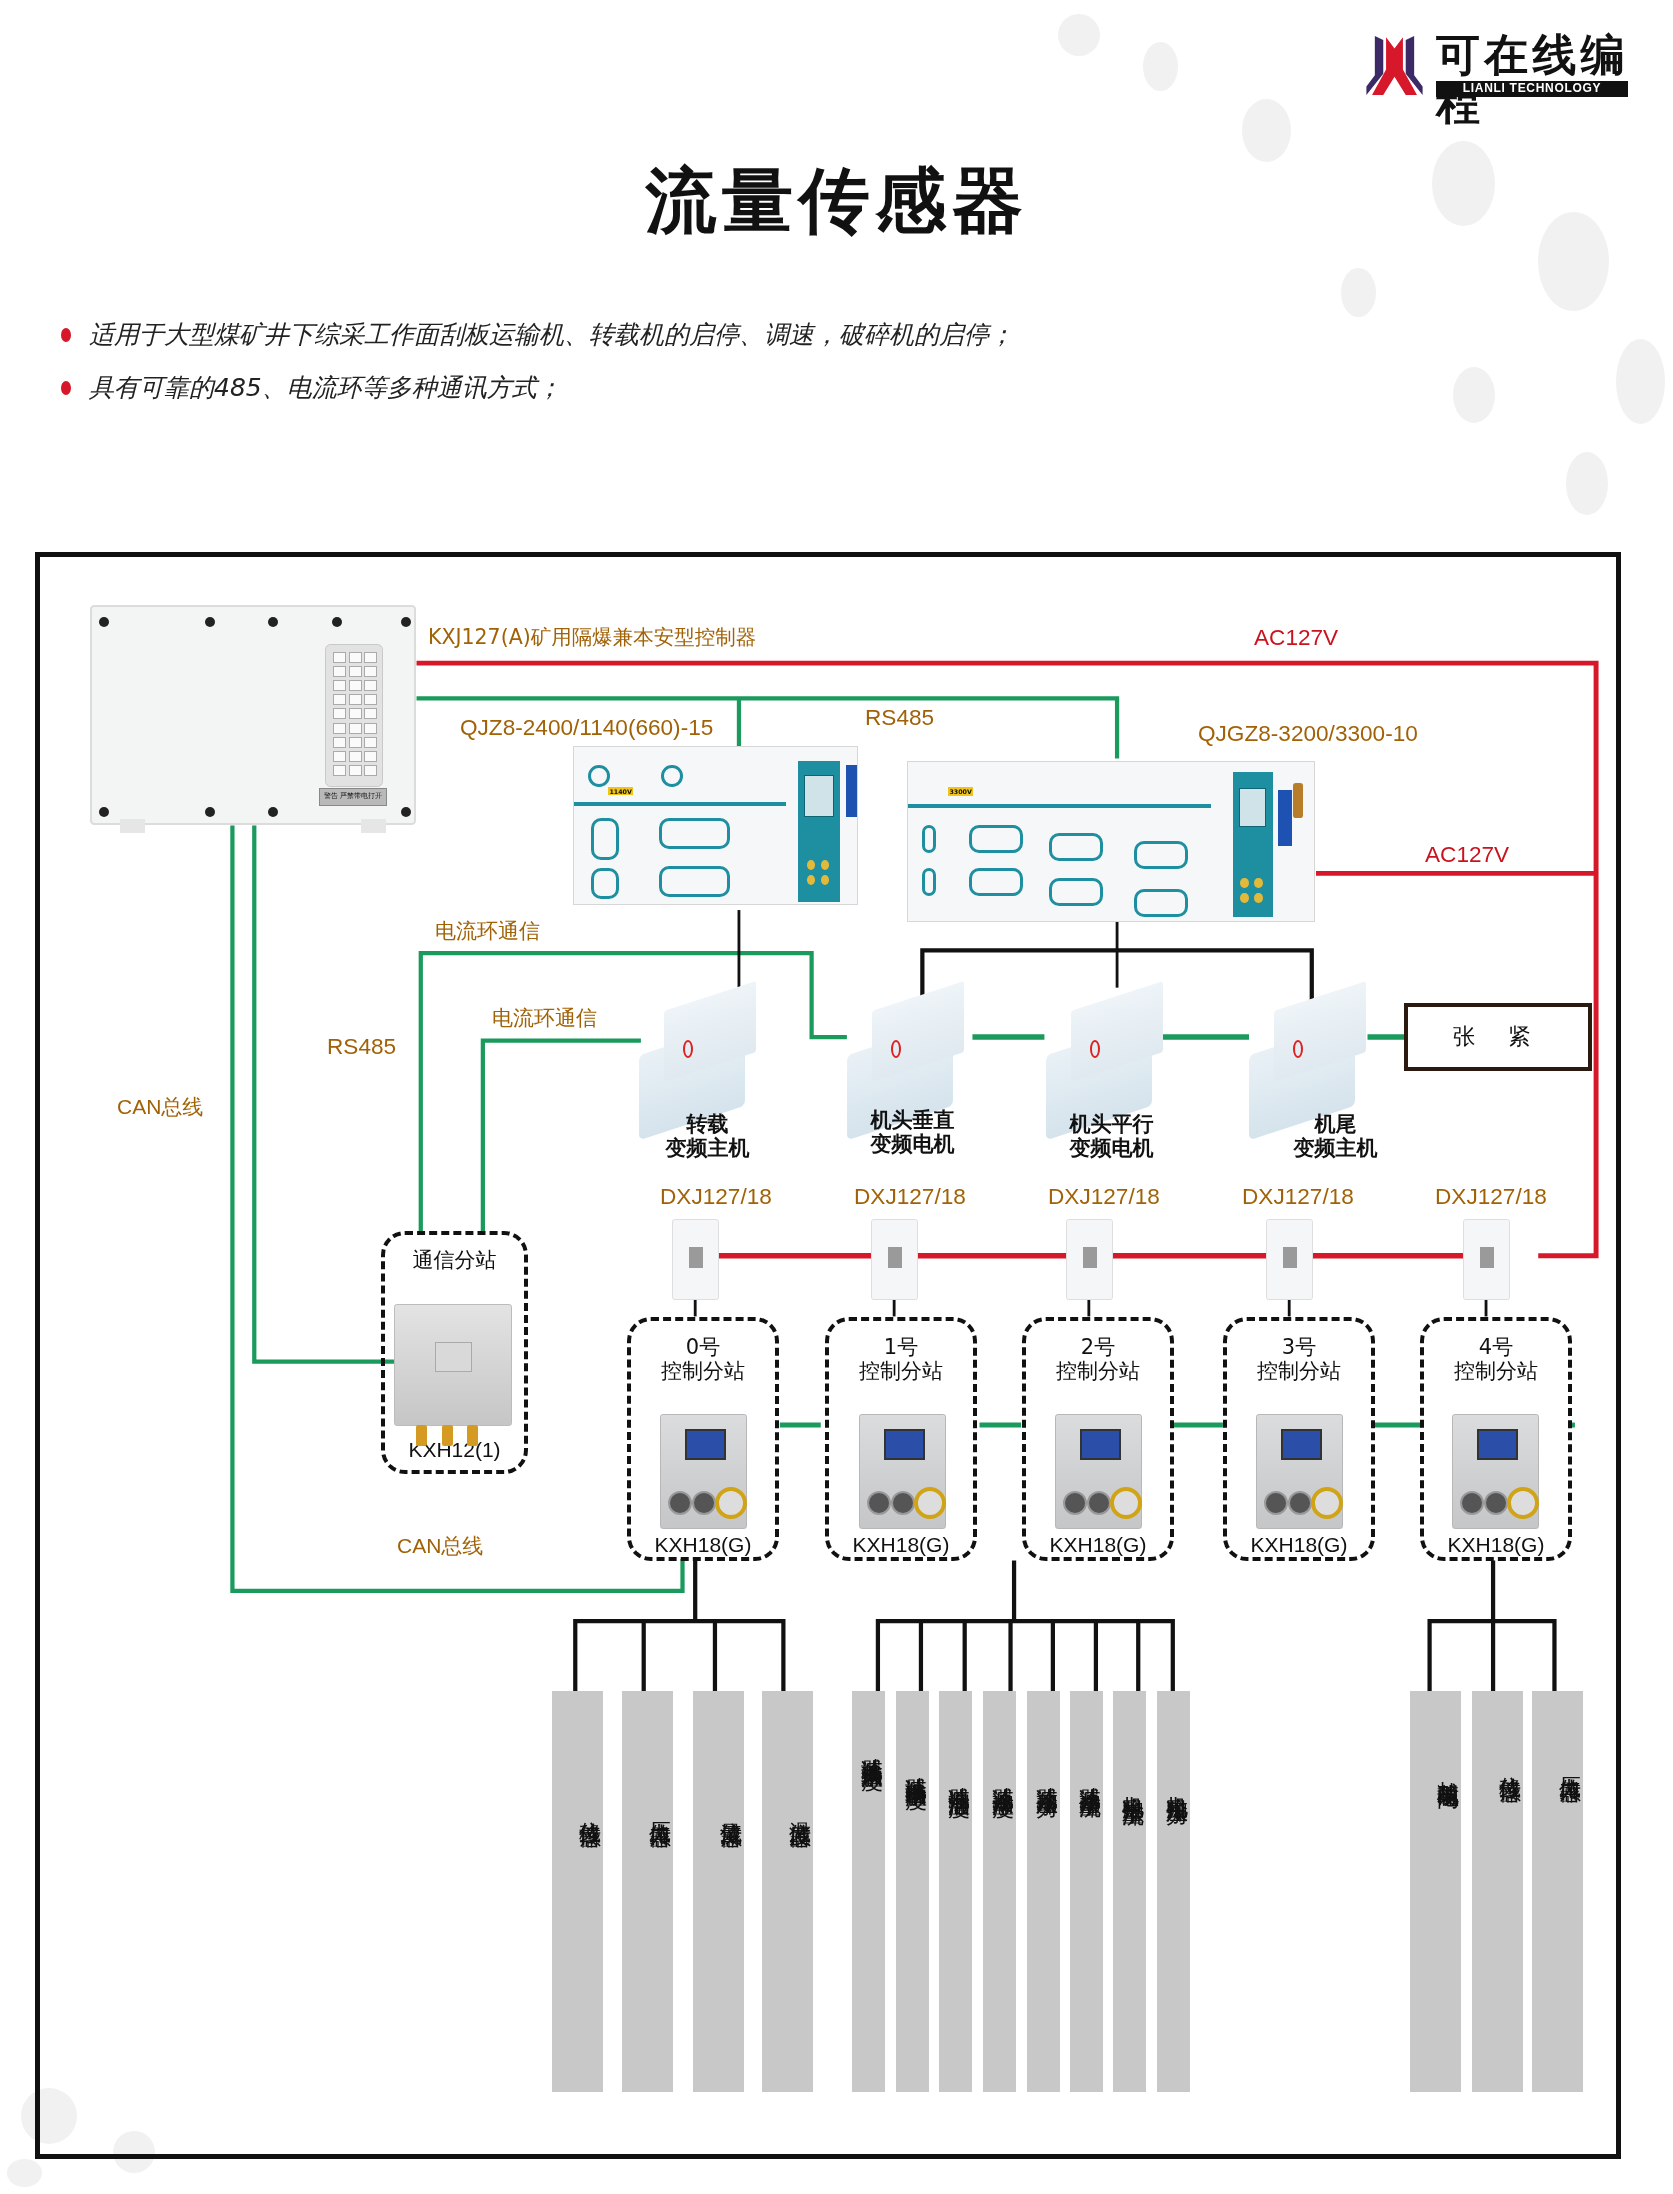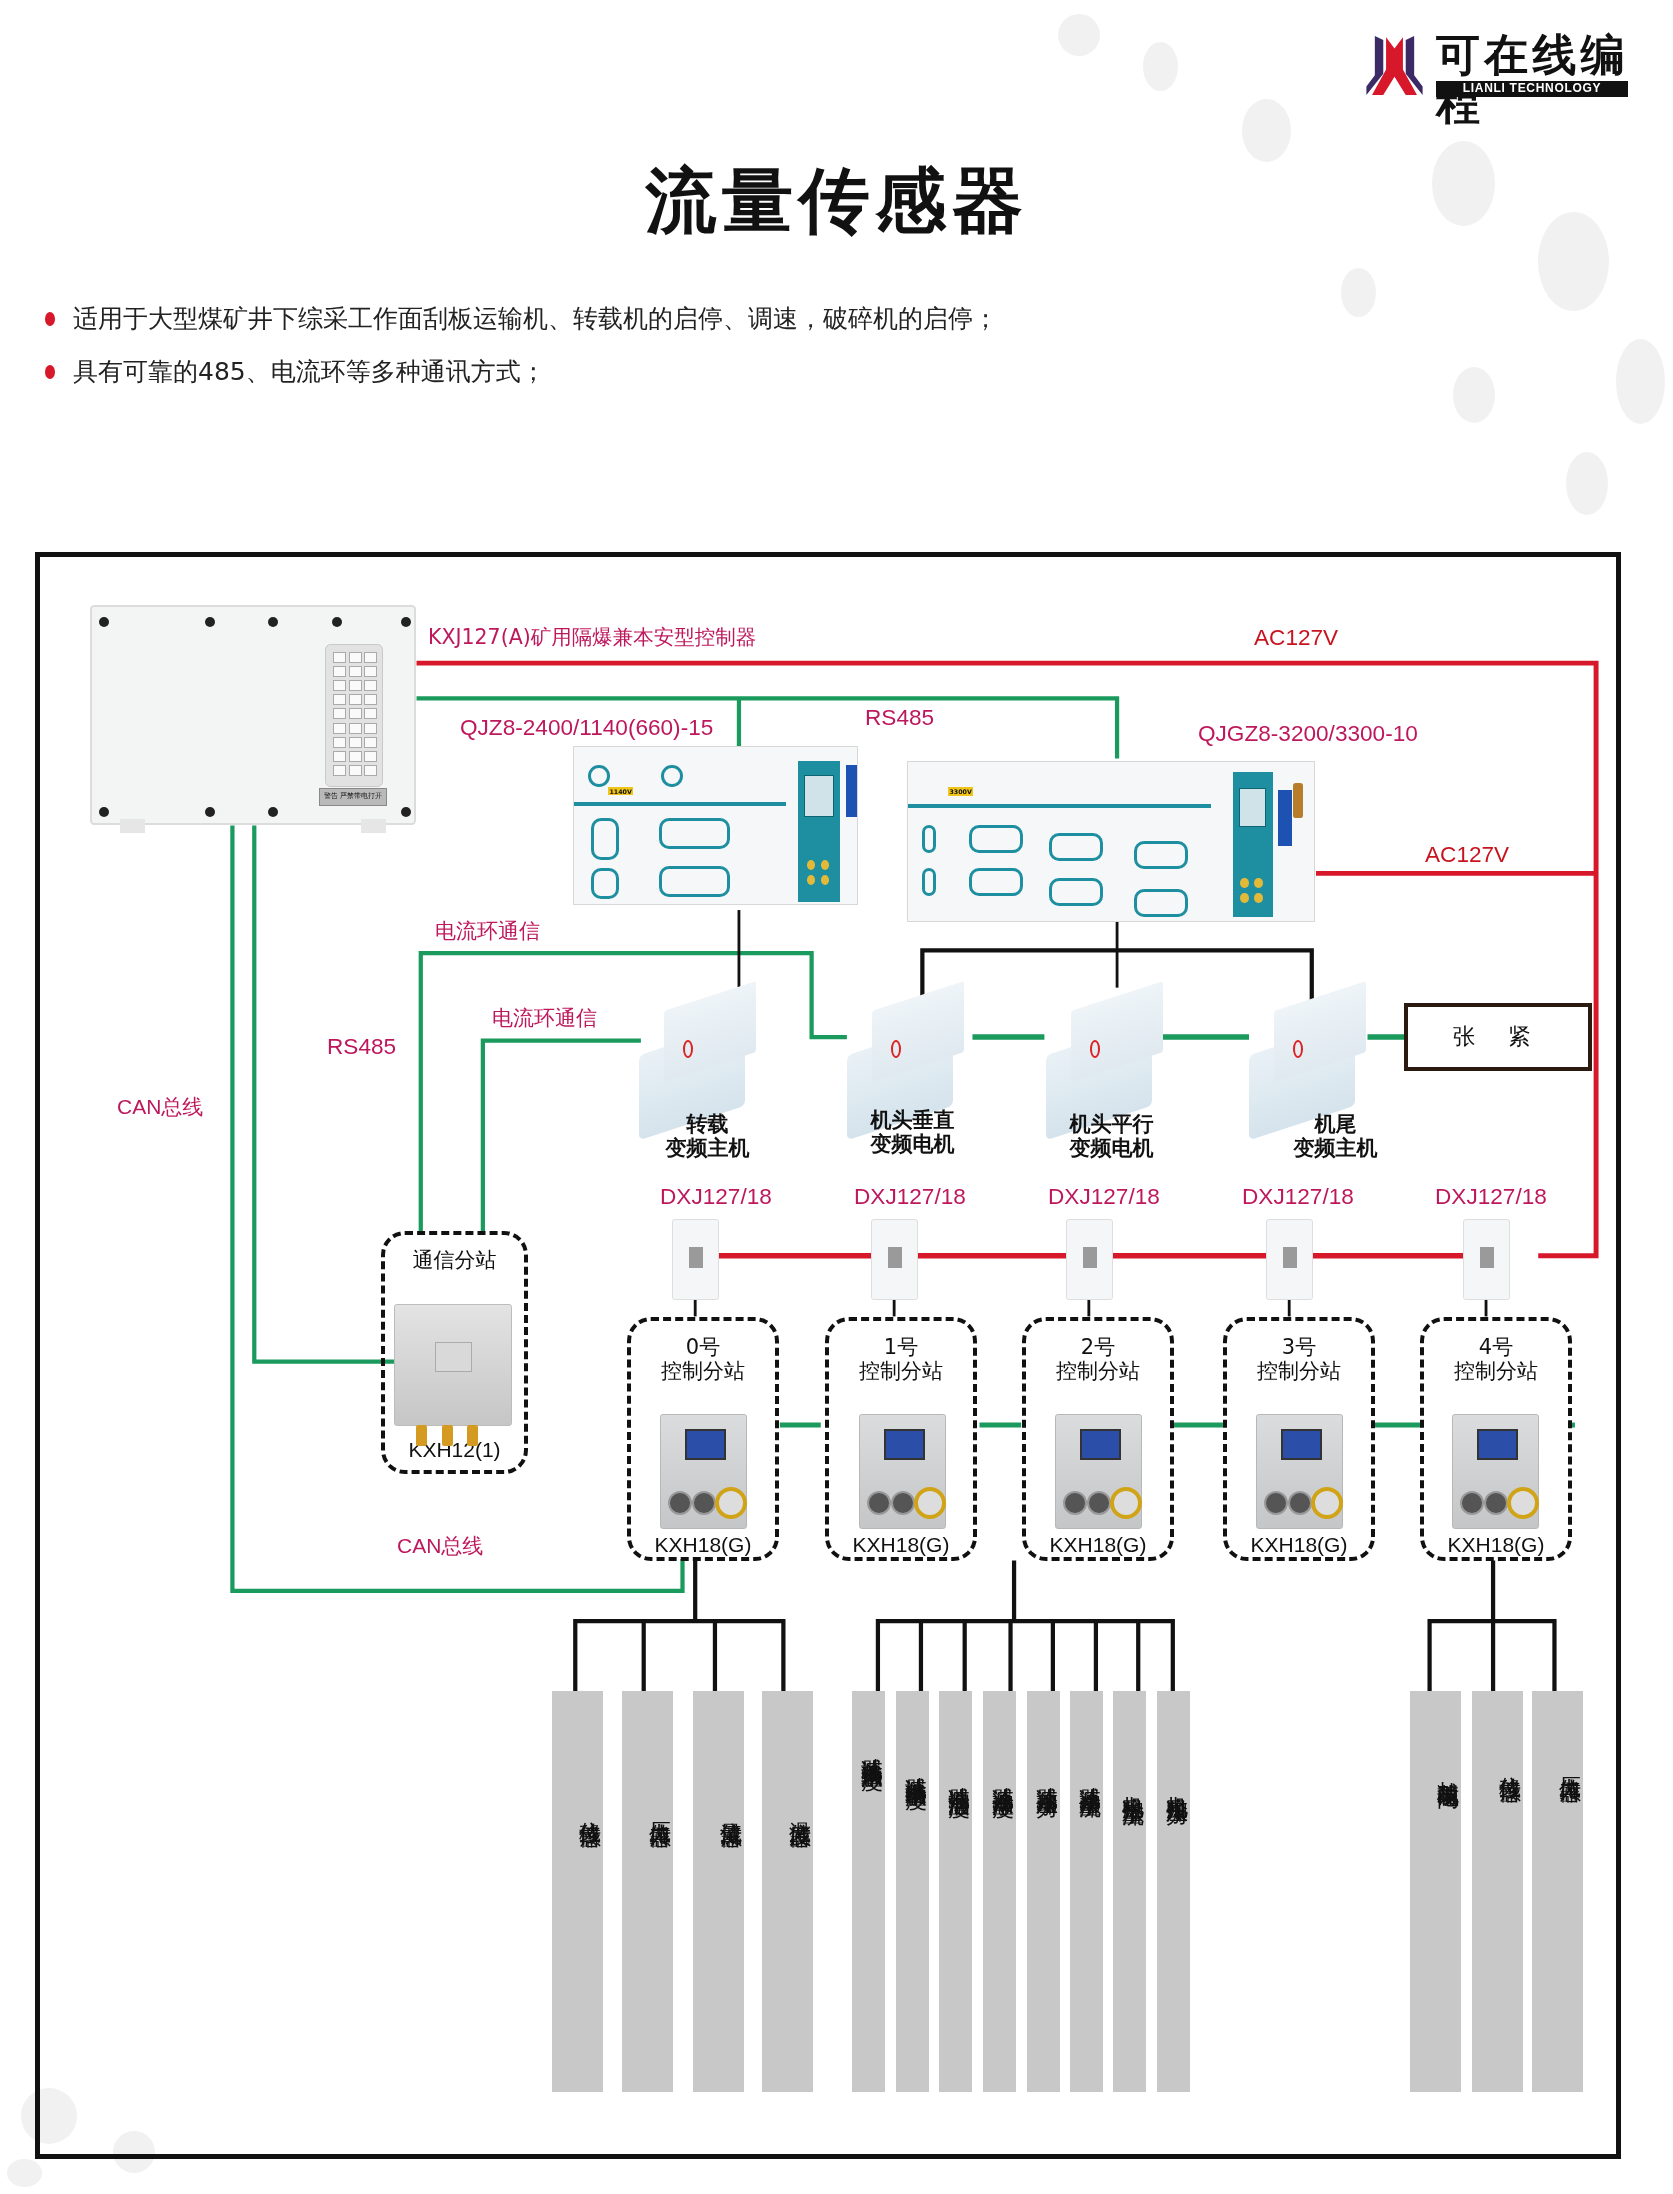--- a/index.html
+++ b/index.html
@@ -4,26 +4,26 @@
 <style>
   html,body{margin:0;padding:0;background:#ffffff;}
   body{width:1674px;height:2194px;position:relative;overflow:hidden;font-family:"DejaVu Sans","Liberation Sans",sans-serif;color:#111;}
   
   .dots{position:absolute;border-radius:50%;background:#f1f1f1;}
   
   .logo{position:absolute;left:1365px;top:30px;width:268px;height:71px;}
   .logo-cn{position:absolute;left:71px;top:0;font-size:44px;font-weight:bold;letter-spacing:4.2px;color:#111;font-family:"DejaVu Sans",sans-serif;line-height:49px;}
   .logo-en{position:absolute;left:71px;top:51px;width:192px;height:15.5px;background:#111;color:#fff;font-size:12px;font-weight:bold;line-height:15.5px;text-align:center;letter-spacing:0.7px;font-family:"Liberation Sans",sans-serif;}
   .page-title{position:absolute;left:0;width:1674px;top:155px;text-align:center;font-size:71px;font-weight:bold;letter-spacing:5.6px;font-family:"DejaVu Sans",sans-serif;line-height:92px;}
-  .feature-list{position:absolute;left:39px;top:305px;margin:0;padding:0;list-style:none;}
+  .feature-list{position:absolute;left:39px;top:305px;margin:16px;padding:0;list-style:none;font-style:italic;}
   .feature-list li{position:relative;padding-left:34px;font-size:25px;line-height:28px;height:53px;color:#222;font-family:"DejaVu Sans",sans-serif;}
   .bullet{position:absolute;left:5.6px;top:7px;width:10px;height:14px;border-radius:50%;background:#d7182a;}
   .frame{position:absolute;left:35px;top:552px;width:1586px;height:1607px;border:5.6px solid #111;box-sizing:border-box;}
   svg.wires{position:absolute;left:0;top:0;}
-  .lbl{position:absolute;font-family:"Liberation Sans",sans-serif;font-size:22.6px;color:#be185d;white-space:nowrap;line-height:25.4px;}
+  .lbl{position:absolute;font-family:"Liberation Sans",sans-serif;font-size:22.6px;color:#a16207;white-space:nowrap;line-height:25.4px;}
   .lbl-cn{font-family:"DejaVu Sans",sans-serif;font-size:21px;}
   .lbl-red{color:#c8141f;}
   .motor-lbl{position:absolute;font-family:"DejaVu Sans",sans-serif;font-size:21px;text-align:center;line-height:24px;width:141px;font-weight:bold;}
   .dash-box{position:absolute;border:4.2px dashed #111;border-radius:24px;box-sizing:border-box;}
   .box-title{position:absolute;left:0;width:100%;text-align:center;font-family:"DejaVu Sans",sans-serif;font-size:21px;line-height:24px;}
   .box-model{position:absolute;left:0;width:100%;text-align:center;font-family:"Liberation Sans",sans-serif;font-size:21px;line-height:24px;}
   .sensor{position:absolute;top:1691px;height:401px;background:#c8c8c8;}
   .sensor-text{position:absolute;left:0;width:100%;text-align:center;font-family:"DejaVu Sans",sans-serif;font-size:22px;line-height:26px;writing-mode:vertical-rl;text-orientation:upright;letter-spacing:1.4px;}
   .tension-box{position:absolute;left:1404px;top:1003px;width:188px;height:68px;border:4.2px solid #2b1a10;box-sizing:border-box;background:#fff;}
   .tension-text{position:absolute;left:0;top:0;width:100%;line-height:59px;text-align:center;font-family:"DejaVu Sans",sans-serif;font-size:22.6px;letter-spacing:12.7px;}

